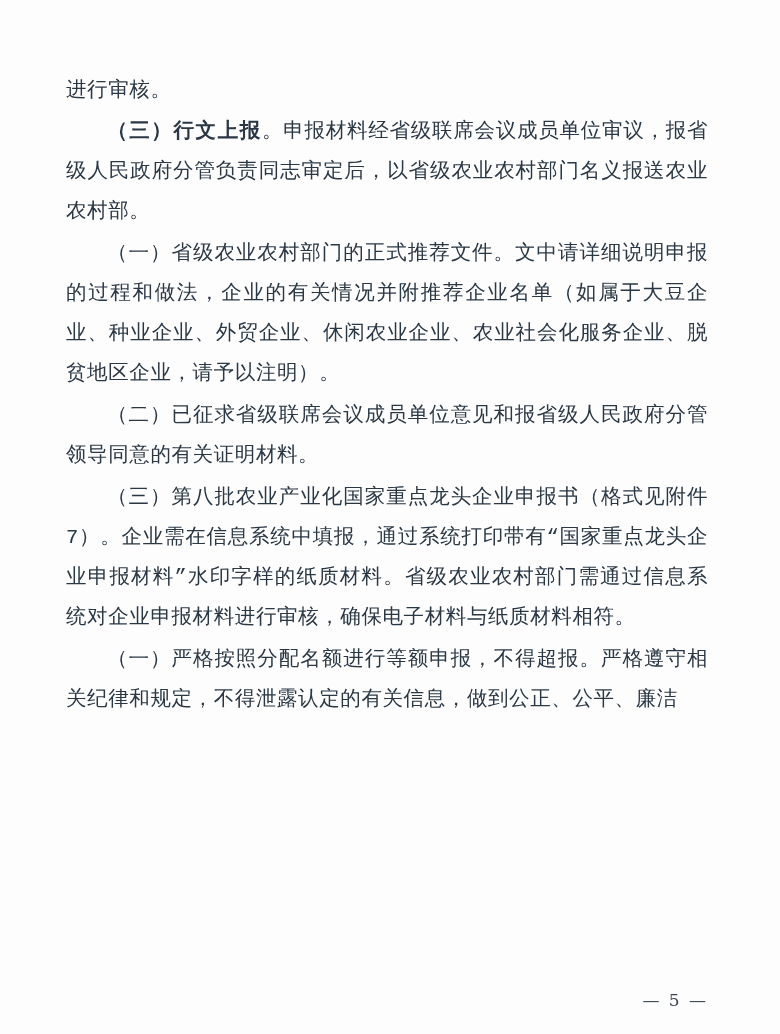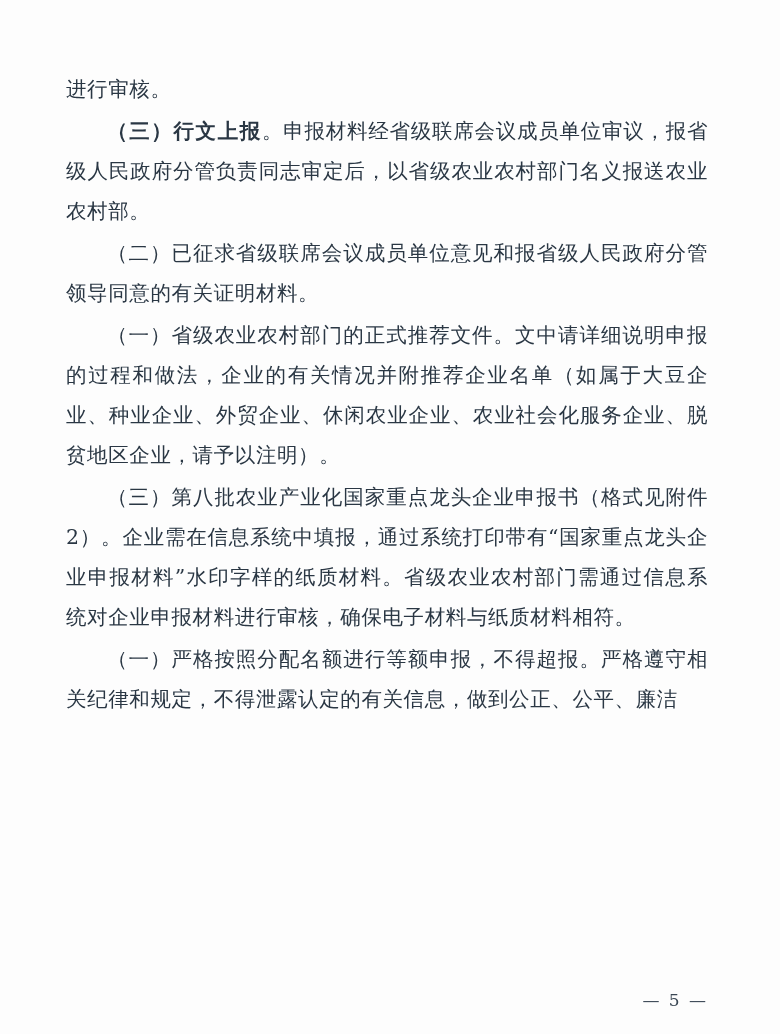--- a/index.html
+++ b/index.html
@@ -28,20 +28,21 @@
     letter-spacing: 0.6px;
     color: #2a3744;
   }
   .para {
     margin: 0 0 2px 0;
     text-align: justify;
     text-justify: inter-ideograph;
   }
   .indent {
     text-indent: 2em;
+    font-family: Liberation Mono, monospace;
   }
   .heading {
     margin: 10px 0 4px 0;
     text-indent: 2em;
     font-weight: bold;
     letter-spacing: 1.2px;
     color: #1f2c38;
   }
   .bold-lead {
     font-weight: bold;
@@ -61,25 +62,25 @@
 
 <div class="page">
   <div class="doc-body">
 
     <p class="para">进行审核。</p>
 
     <p class="para indent"><span class="bold-lead">（三）行文上报</span><span>。申报材料经省级联席会议成员单位审议，报省级人民政府分管负责同志审定后，以省级农业农村部门名义报送农业农村部。</span></p>
 
 
 
+    <p class="para indent">（一）省级农业农村部门的正式推荐文件。文中请详细说明申报的过程和做法，企业的有关情况并附推荐企业名单（如属于大豆企业、种业企业、外贸企业、休闲农业企业、农业社会化服务企业、脱贫地区企业，请予以注明）。</p>
+
     <p class="para indent">（二）已征求省级联席会议成员单位意见和报省级人民政府分管领导同意的有关证明材料。</p>
 
-    <p class="para indent">（一）省级农业农村部门的正式推荐文件。文中请详细说明申报的过程和做法，企业的有关情况并附推荐企业名单（如属于大豆企业、种业企业、外贸企业、休闲农业企业、农业社会化服务企业、脱贫地区企业，请予以注明）。</p>
-
-    <p class="para indent">（三）第八批农业产业化国家重点龙头企业申报书（格式见附件 2）。企业需在信息系统中填报，通过系统打印带有“国家重点龙头企业申报材料”水印字样的纸质材料。省级农业农村部门需通过信息系统对企业申报材料进行审核，确保电子材料与纸质材料相符。</p>
+    <p class="para indent">（三）第八批农业产业化国家重点龙头企业申报书（格式见附件 7）。企业需在信息系统中填报，通过系统打印带有“国家重点龙头企业申报材料”水印字样的纸质材料。省级农业农村部门需通过信息系统对企业申报材料进行审核，确保电子材料与纸质材料相符。</p>
 
 
     <p class="para indent">（一）严格按照分配名额进行等额申报，不得超报。严格遵守相关纪律和规定，不得泄露认定的有关信息，做到公正、公平、廉洁</p>
 
   </div>
 
   <div class="footer">— 5 —</div>
 </div>
 
 </body></html>

